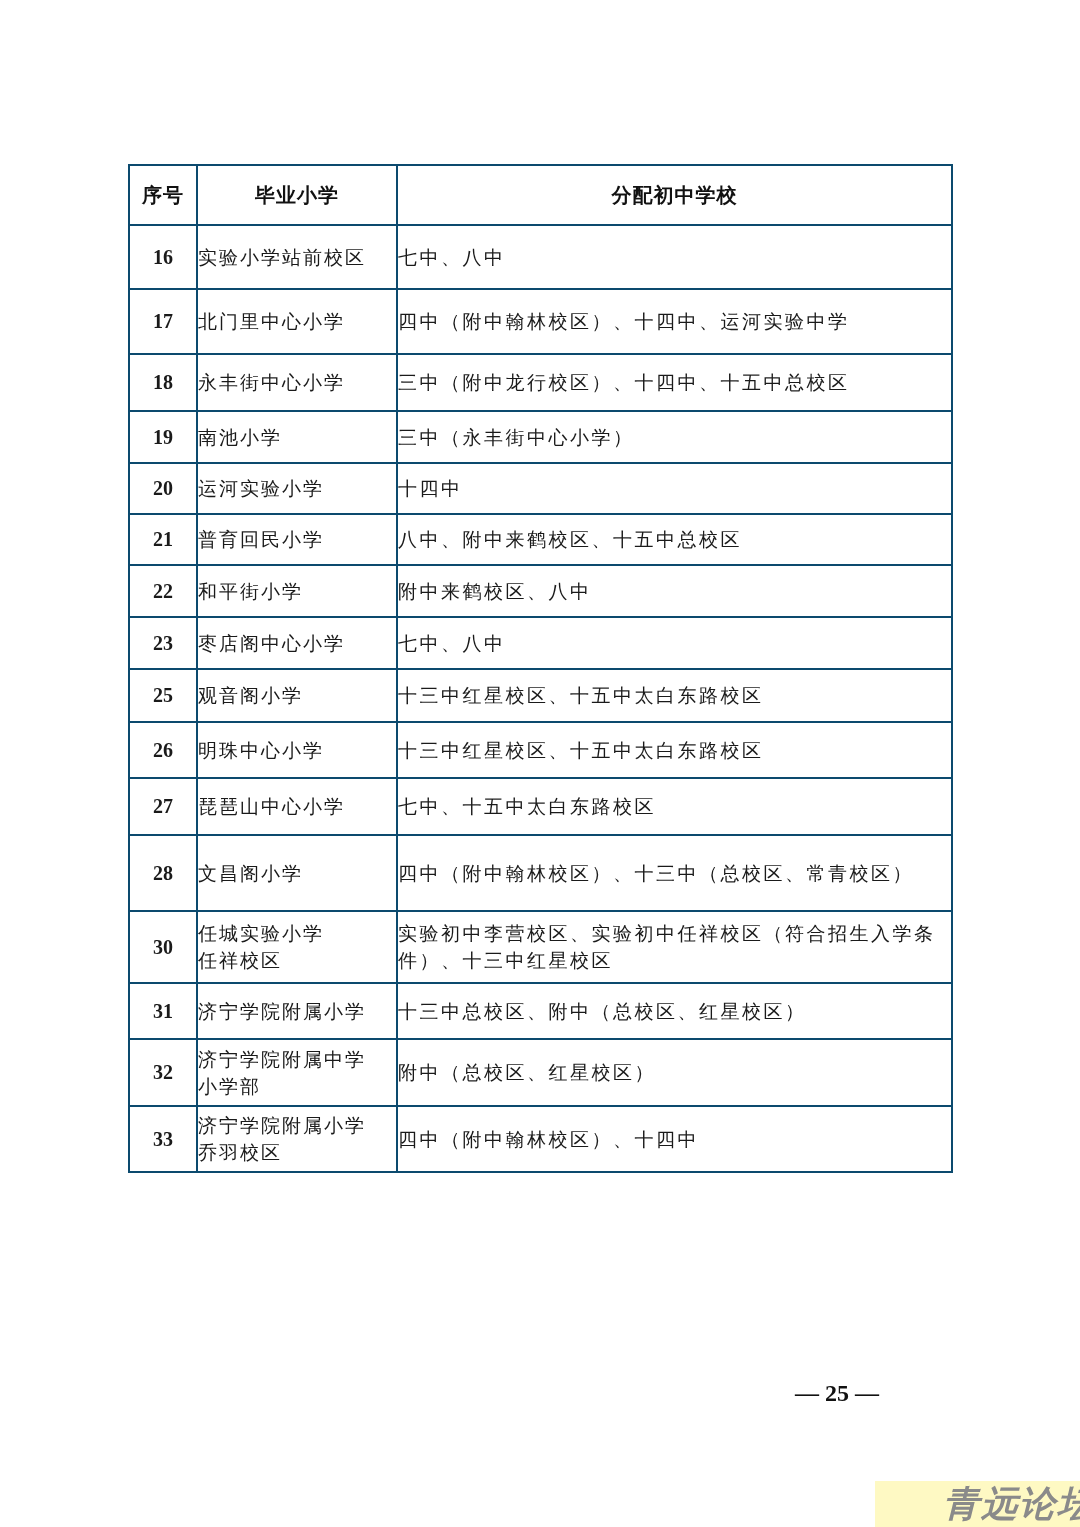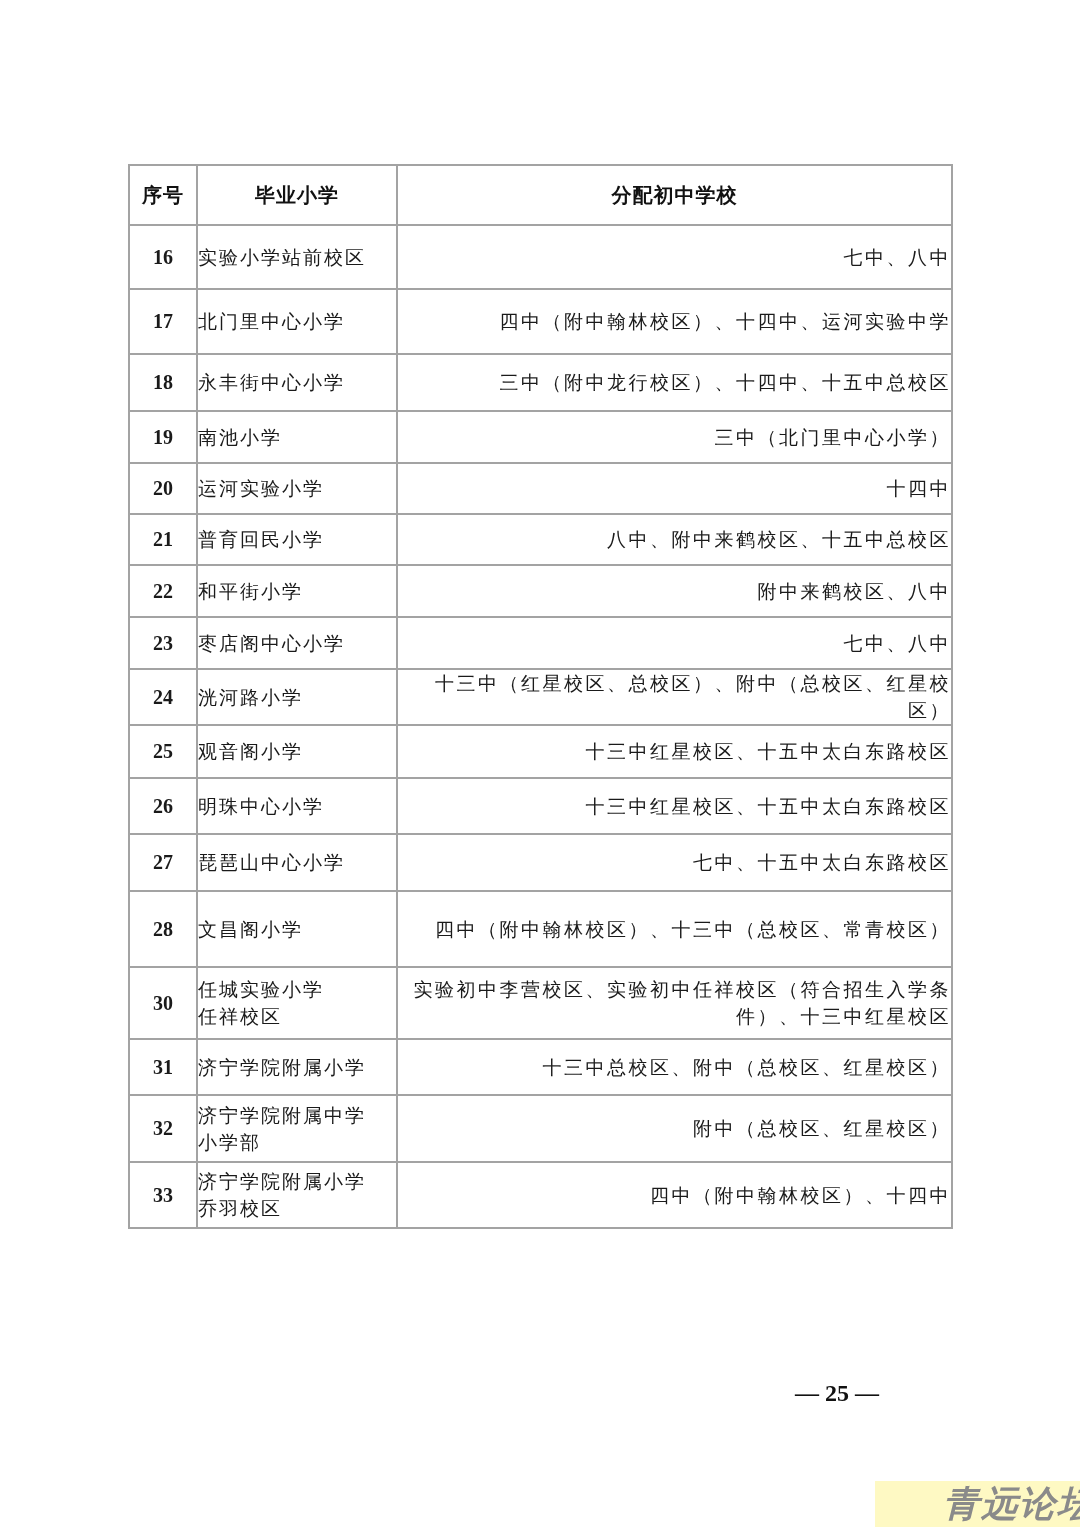--- a/index.html
+++ b/index.html
@@ -9,41 +9,41 @@
     color: #1a1a1a;
   }
   .page { position: absolute; left: 0; top: 0; width: 1080px; height: 1527px; }
   table.alloc {
     position: absolute; left: 128px; top: 164px;
     width: 823px;
     border-collapse: collapse;
     table-layout: fixed;
   }
   table.alloc td, table.alloc th {
-    border: 2px solid #a3a3a3;
+    border: 2px solid #0c4a6e;
     padding: 0;
     vertical-align: middle;
   }
   col.c-no { width: 68px; }
   col.c-pri { width: 200px; }
   col.c-mid { width: 555px; }
   th {
     font-family: "DejaVu Sans", "Liberation Sans", sans-serif;
     font-weight: bold; font-size: 20px; text-align: center;
     letter-spacing: 1px; color: #111;
   }
   td.no {
     text-align: center; font-weight: bold; font-size: 20px;
     font-family: "Liberation Serif", "DejaVu Serif", serif;
   }
   td.pri {
     font-size: 19px; letter-spacing: 2px; line-height: 27px;
   }
   td.mid {
-    text-align: right; font-size: 19px; letter-spacing: 2.5px; line-height: 27px;
+    text-align: left; font-size: 19px; letter-spacing: 2.5px; line-height: 27px;
     padding-left: 10px; padding-right: 4px;
   }
   .page-num {
     position: absolute; left: 795px; top: 1380px;
     font-family: "Liberation Serif", "DejaVu Serif", serif;
     font-size: 24px; font-weight: bold; color: #111;
     white-space: pre;
   }
   .watermark {
     position: absolute; left: 875px; top: 1481px; width: 200px; height: 46px;
@@ -94,21 +94,21 @@
           <td class="pri">
             <div>永丰街中心小学</div>
           </td>
           <td class="mid">三中（附中龙行校区）、十四中、十五中总校区</td>
         </tr>
         <tr style="height: 52px;">
           <td class="no">19</td>
           <td class="pri">
             <div>南池小学</div>
           </td>
-          <td class="mid">三中（北门里中心小学）</td>
+          <td class="mid">三中（永丰街中心小学）</td>
         </tr>
         <tr style="height: 51px;">
           <td class="no">20</td>
           <td class="pri">
             <div>运河实验小学</div>
           </td>
           <td class="mid">十四中</td>
         </tr>
         <tr style="height: 51px;">
           <td class="no">21</td>
@@ -124,27 +124,20 @@
           </td>
           <td class="mid">附中来鹤校区、八中</td>
         </tr>
         <tr style="height: 52px;">
           <td class="no">23</td>
           <td class="pri">
             <div>枣店阁中心小学</div>
           </td>
           <td class="mid">七中、八中</td>
         </tr>
-        <tr style="height: 54px;">
-          <td class="no">24</td>
-          <td class="pri">
-            <div>洸河路小学</div>
-          </td>
-          <td class="mid">十三中（红星校区、总校区）、附中（总校区、红星校区）</td>
-        </tr>
         <tr style="height: 53px;">
           <td class="no">25</td>
           <td class="pri">
             <div>观音阁小学</div>
           </td>
           <td class="mid">十三中红星校区、十五中太白东路校区</td>
         </tr>
         <tr style="height: 56px; padding-left: 24px;">
           <td class="no">26</td>
           <td class="pri">

